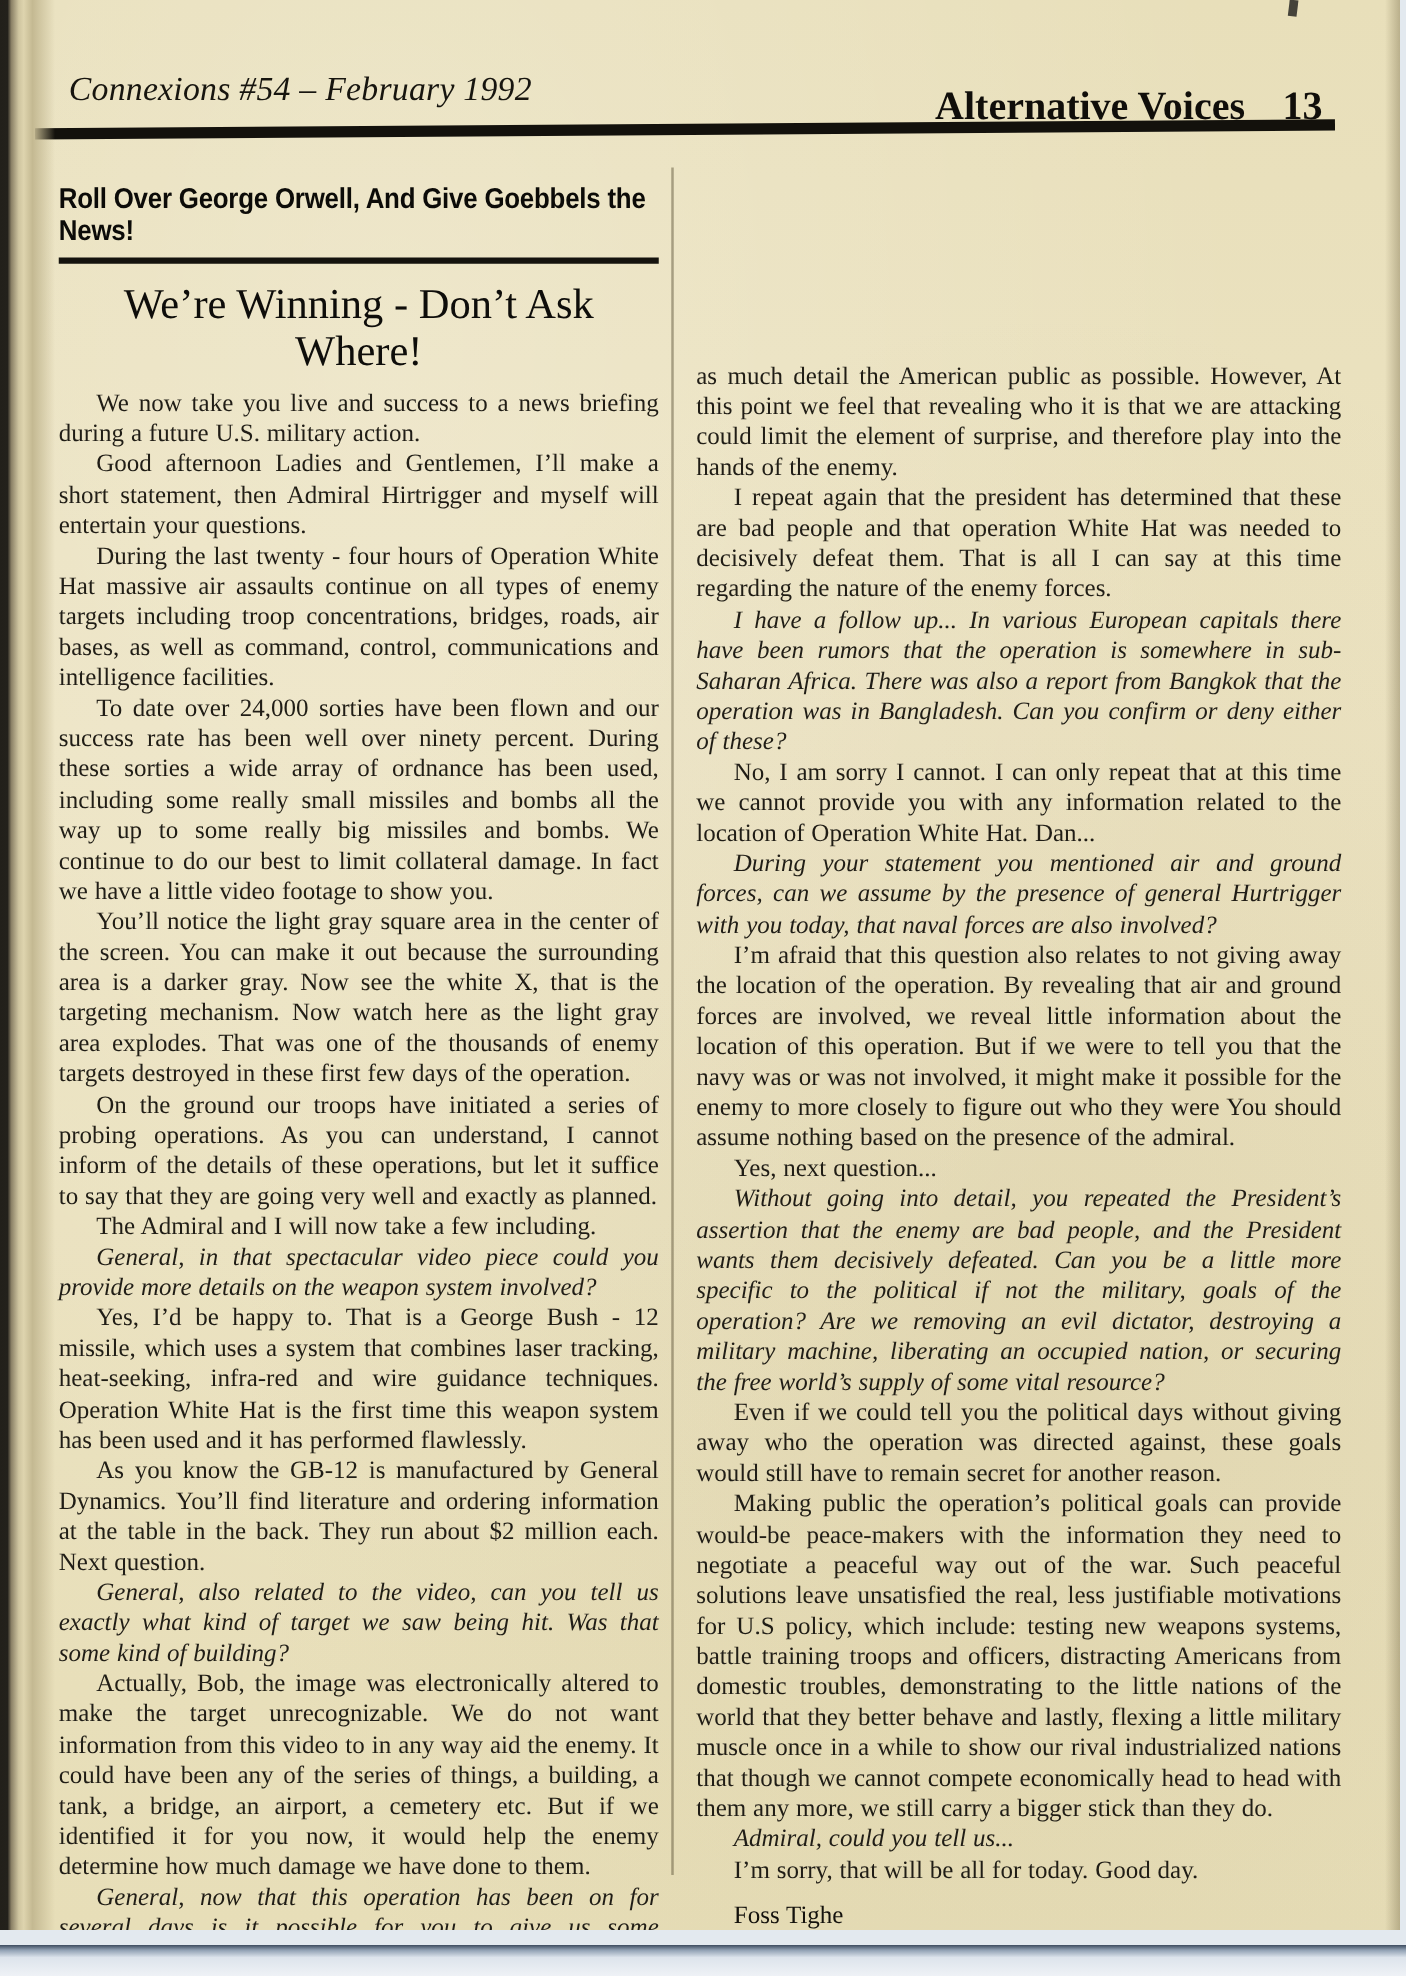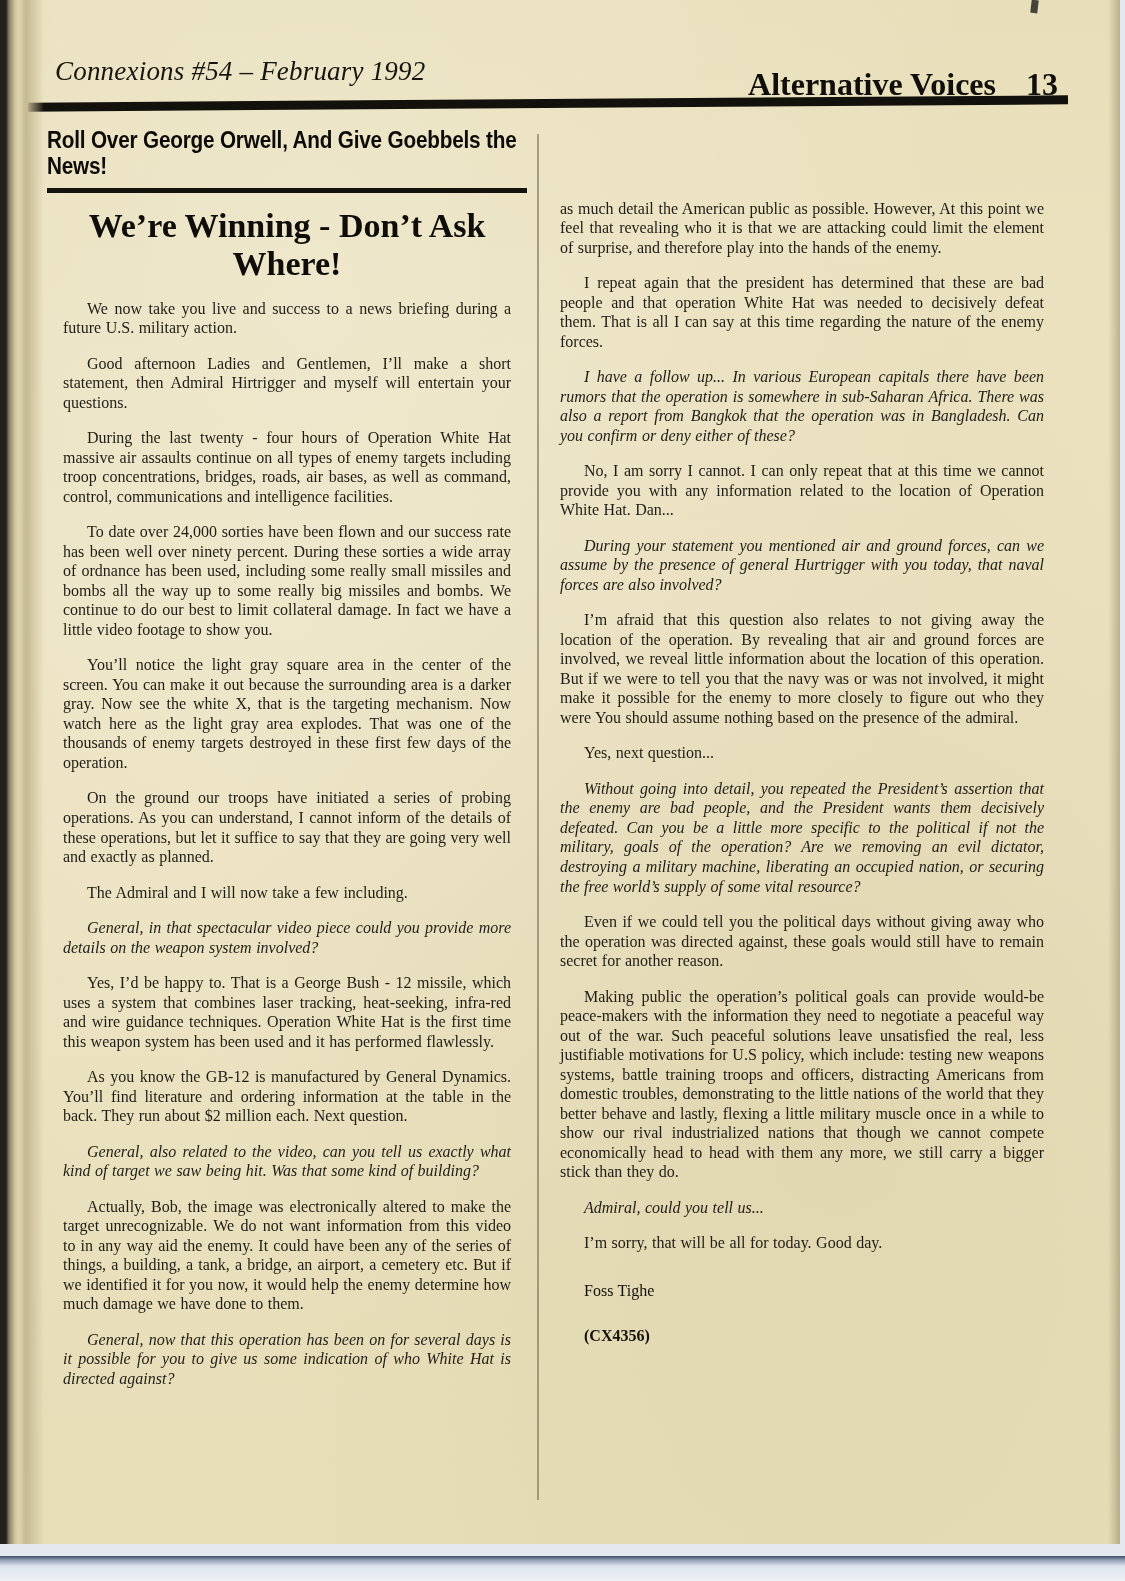--- a/index.html
+++ b/index.html
@@ -52,43 +52,43 @@
     position:absolute;right:62px;top:66px;
     font-weight:bold;font-size:32px;color:#100e0a;white-space:nowrap;
   }
   .hdr-right .pageno{margin-left:30px;}
   .hdr-rule{
     position:absolute;left:28px;right:52px;top:99px;height:9px;
     background:#13110c;transform:rotate(-0.4deg);
   }
   
   .cols{
-    position:absolute;left:47px;top:128px;width:1018px;
-    display:flex;gap:17px;align-items:center;
+    position:absolute;left:47px;top:146px;width:1018px;
+    display:flex;gap:30px;align-items:flex-end;
   }
   .col{color:#201d16;}
   .col.left{flex:0 0 480px;width:480px;}
   .col.right{flex:0 0 516px;width:516px;padding-top:12px;}
   .col-divider{
     position:absolute;left:537px;top:134px;height:1366px;width:2px;
     background:rgba(82,72,46,0.45);
   }
   .kicker{
     font-family:"Liberation Sans", sans-serif;font-weight:bold;
     font-size:23px;line-height:1.12;color:#0c0b08;
     width:534px;transform:scaleX(0.9);transform-origin:left top;
     letter-spacing:-0.2px;
   }
   .kicker-rule{height:5px;background:#15130e;margin:8px 0 14px 0;}
   .art-title{
-    font-weight:bold;font-size:34px;line-height:1.12;color:#0e0d0a;
+    font-weight:normal;font-size:34px;line-height:1.12;color:#0e0d0a;
     text-align:center;max-width:432px;margin:0 auto 10px auto;
   }
   .col p{
-    margin:16px;font-size:16px;line-height:1.22;text-align:justify;
+    margin:0;font-size:20px;line-height:1.22;text-align:justify;
     text-indent:1.5em;word-spacing:0.5px;
   }
   .col p.q{font-style:italic;}
   .col p.cont{text-indent:0;}
   .byline{margin:0;padding-top:12px;font-weight:normal;font-size:21px;color:#14120d;}
   .artcode{margin:0;padding-top:10px;font-weight:bold;font-size:21px;color:#14120d;}
 </style>
 </head>
 <body>
 

